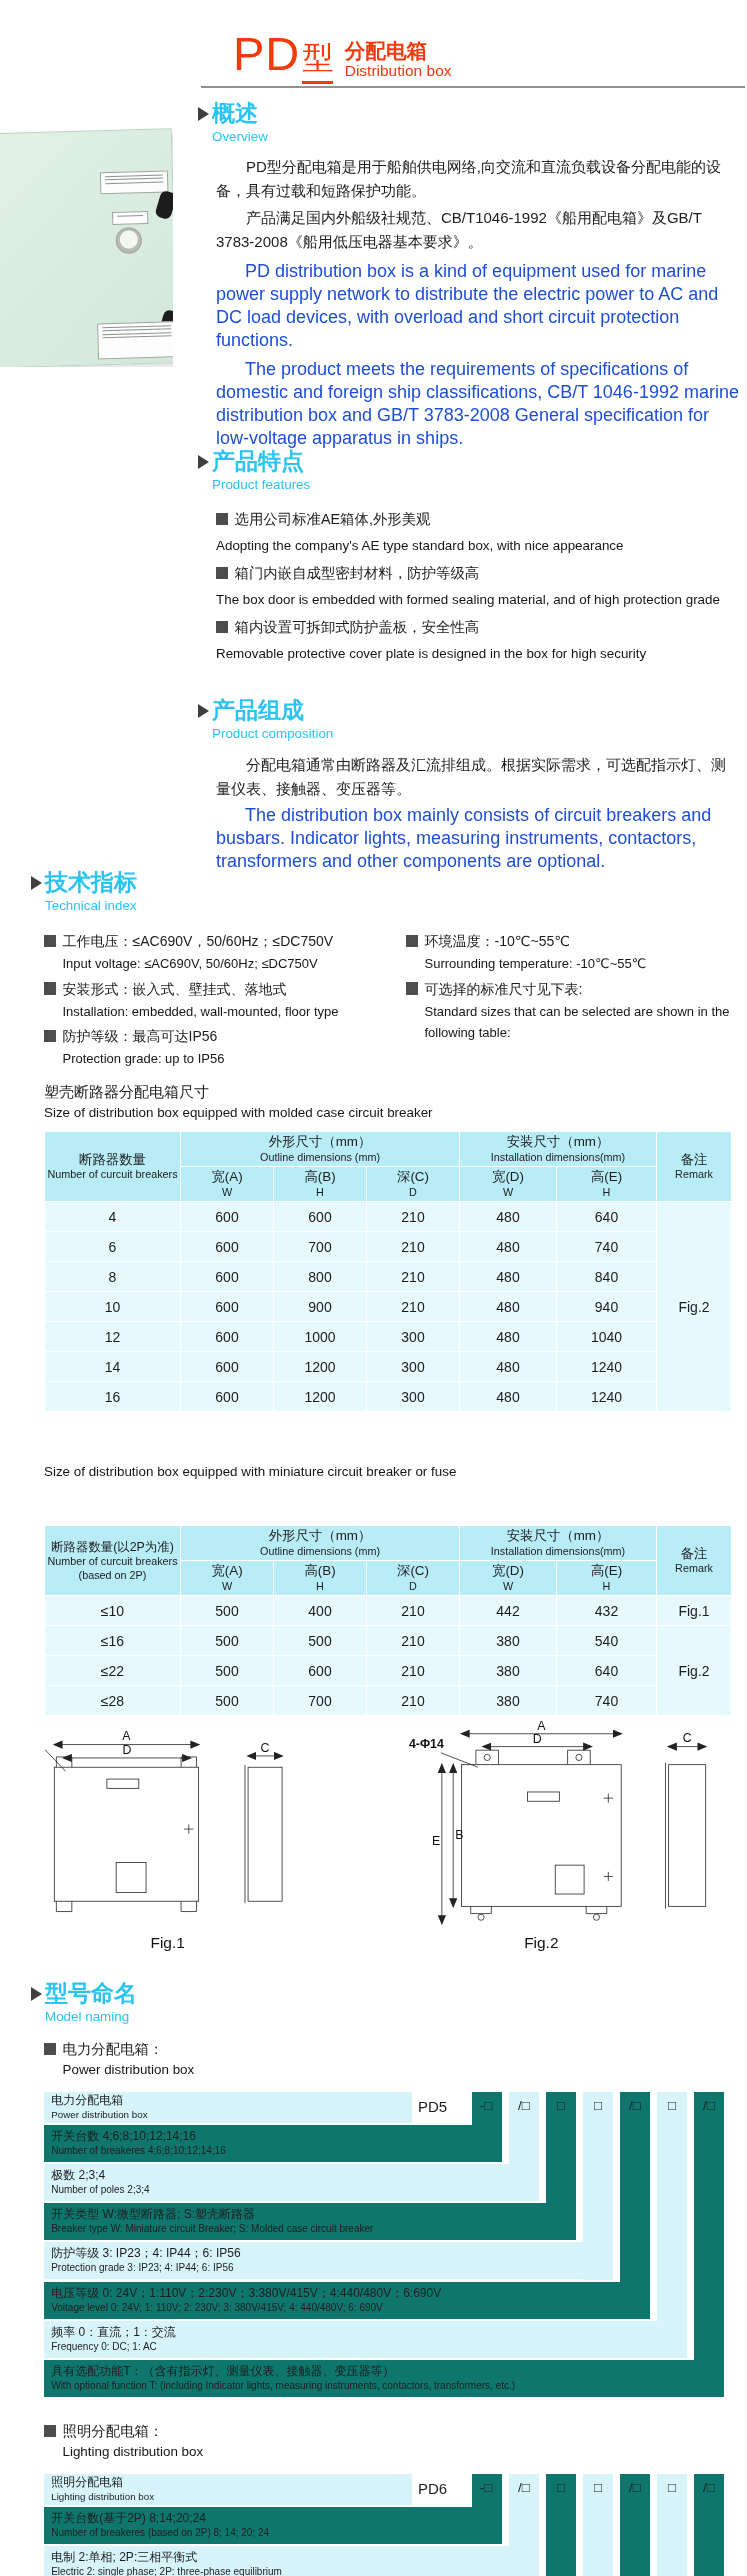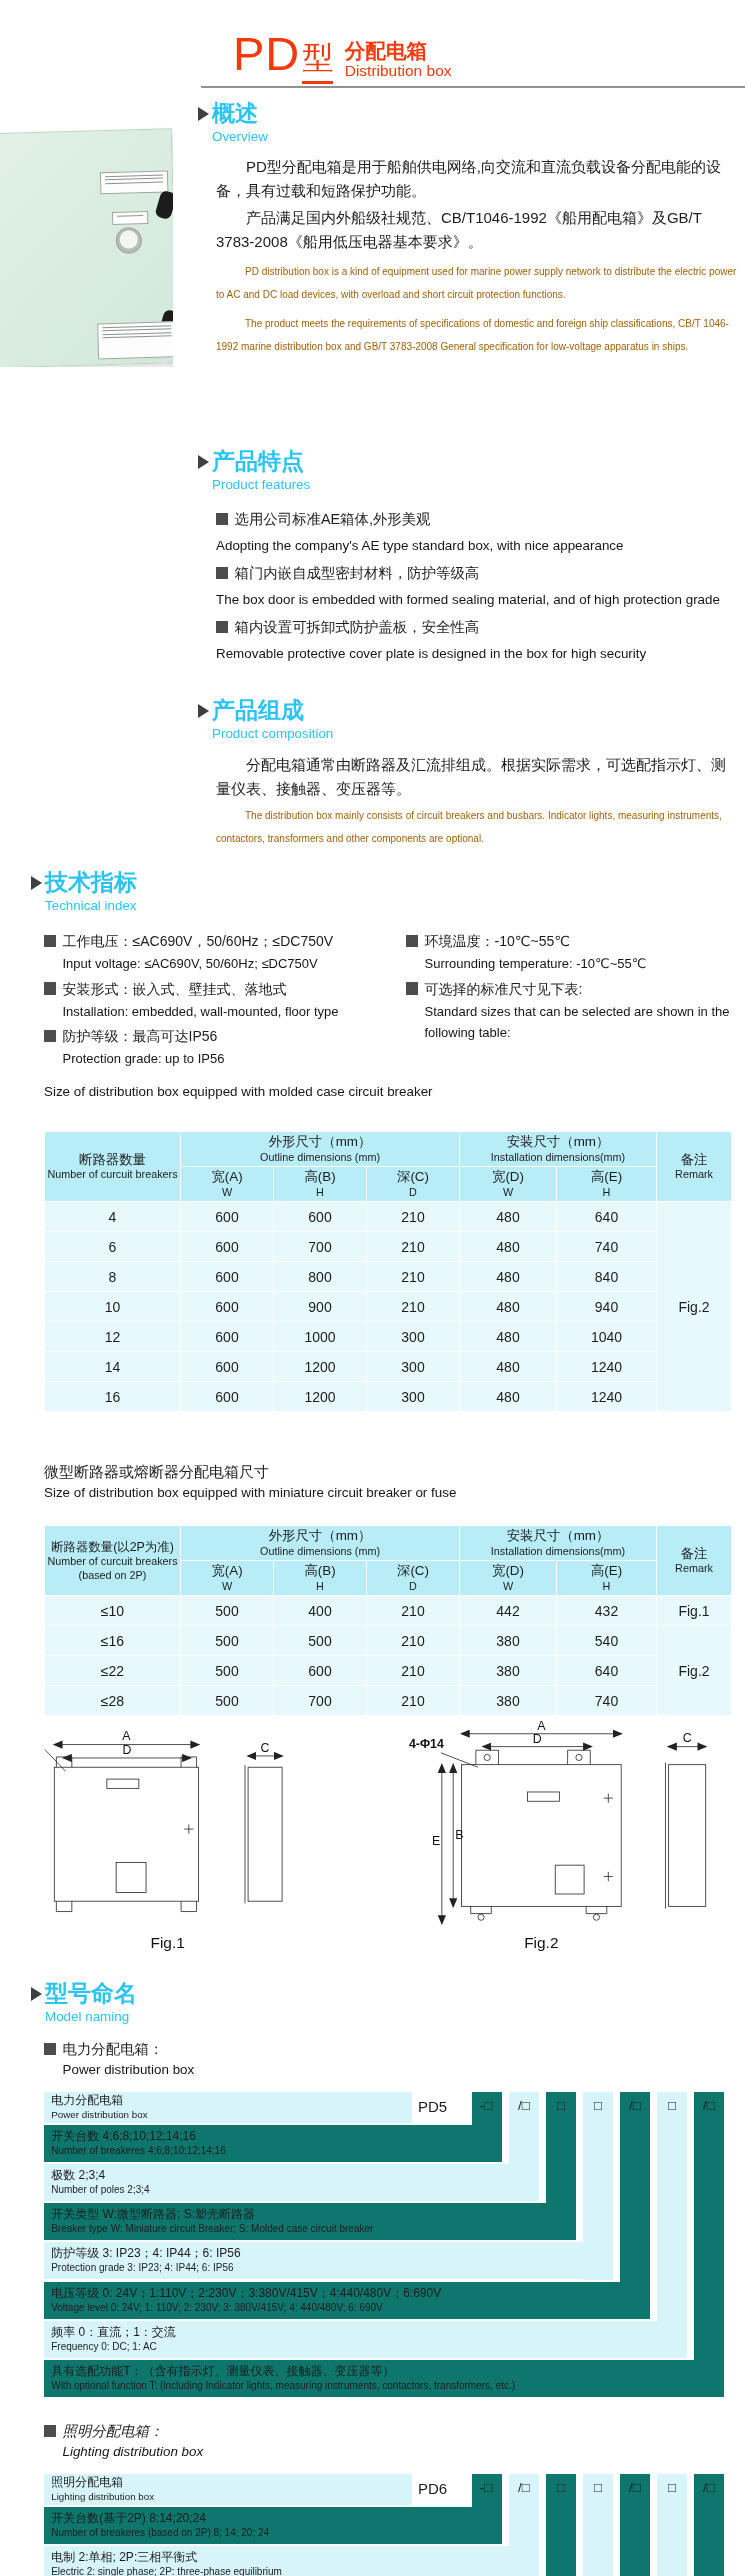--- a/index.html
+++ b/index.html
@@ -11,21 +11,21 @@
   .logo-xing{font-size:31px;color:#f23a0c;border-bottom:3.1px solid #f23a0c;padding-bottom:2.1px;margin-left:2.1px;}
   .logo-zh{font-size:20.6px;color:#f23a0c;font-weight:700;line-height:23px;}
   .logo-en{font-size:15.5px;color:#f23a0c;line-height:18.5px;}
   .rule{background:#919191;height:2.1px;}
   
   .arrow{width:0;height:0;border-left:11.3px solid #3f3f3f;border-top:7.7px solid transparent;border-bottom:7.7px solid transparent;}
   .h-zh{font-size:23px;color:#2bc3f2;font-weight:700;line-height:25px;}
   .h-en{font-size:13.4px;color:#2bc3f2;line-height:15.5px;margin-top:3.1px;}
   
   .p-zh{font-size:15px;line-height:24px;text-indent:30px;margin:0 0 3.1px 0;}
-  .p-en{font-size:10px;line-height:23px;text-indent:29px;margin:6.2px 0 0 0;color:#a16207;}
+  .p-en{font-size:18px;line-height:23px;text-indent:29px;margin:6.2px 0 0 0;color:#1d4ed8;}
   .bullet{display:inline-block;width:12.4px;height:12.4px;background:#4d4d4d;margin-right:6.2px;vertical-align:-1px;}
   .feat-zh{font-size:14.4px;line-height:27px;}
   .feat-en{font-size:13.4px;line-height:26px;margin-bottom:1px;color:#161616;}
   .tech-zh{font-size:14px;line-height:23px;}
   .tech-en{font-size:13px;line-height:21.6px;padding-left:18.5px;margin-bottom:3.1px;color:#161616;}
   .tbl-title-zh{font-size:15px;line-height:20.6px;}
   .tbl-title-en{font-size:13.4px;line-height:19.6px;color:#161616;}
   
   table.spec{border-collapse:separate;border-spacing:1.5px;table-layout:fixed;width:100%;background:#fff;}
   table.spec th{background:#b8edf8;font-weight:400;padding:2.1px 1px;}
@@ -147,20 +147,21 @@
     <div class="tech-en">Protection grade: up to IP56</div>
   </div>
   <div class="abs" style="left:406px;top:930px;width:335px;">
     <div class="tech-zh"><span class="bullet"></span><span>环境温度：-10℃~55℃</span></div>
     <div class="tech-en">Surrounding temperature: -10℃~55℃</div>
     <div class="tech-zh"><span class="bullet"></span><span>可选择的标准尺寸见下表:</span></div>
     <div class="tech-en">Standard sizes that can be selected are shown in the following table:</div>
   </div>
 
   <div class="abs" style="left:44px;top:1082px;">
+    <div class="tbl-title-zh">塑壳断路器分配电箱尺寸</div>
     <div class="tbl-title-en">Size of distribution box equipped with molded case circuit breaker</div>
   </div>
   <div class="abs" style="left:44px;top:1131px;width:688px;">
     <table class="spec">
       <colgroup>
           <col style="width:135px">
           <col style="width:92px">
           <col style="width:92px">
           <col style="width:92px">
           <col style="width:96px">
@@ -263,21 +264,20 @@
             <td>1200</td>
             <td>300</td>
             <td>480</td>
             <td>1240</td>
           </tr>
     </tbody>
       </table>
   </div>
 
   <div class="abs" style="left:44px;top:1462px;">
-    <div class="tbl-title-zh">微型断路器或熔断器分配电箱尺寸</div>
     <div class="tbl-title-en">Size of distribution box equipped with miniature circuit breaker or fuse</div>
   </div>
   <div class="abs" style="left:44px;top:1512px;width:688px;margin-top:13px;">
     <table class="spec">
       <colgroup>
           <col style="width:135px">
           <col style="width:92px">
           <col style="width:92px">
           <col style="width:92px">
           <col style="width:96px">
@@ -481,21 +481,21 @@
     <div class="nm-row c-cyan" style="top:229px;width:643px;">
         <div class="z">频率  0：直流；1：交流</div>
         <div class="e">Frequency  0: DC; 1: AC</div>
       </div>
     <div class="nm-row c-gray" style="top:268px;width:680px;">
         <div class="z">具有选配功能T：（含有指示灯、测量仪表、接触器、变压器等）</div>
         <div class="e">With optional function T: (including Indicator lights, measuring instruments, contactors, transformers, etc.)</div>
       </div>
   </div>
 
-  <div class="abs" style="left:44px;top:2421px;font-style:italic;">
+  <div class="abs" style="left:44px;top:2421px;">
     <div class="nm-label-zh"><span class="bullet"></span><span>照明分配电箱：</span></div>
     <div class="nm-label-en">Lighting distribution box</div>
   </div>
   <div class="nm-block" style="top:2474px;">
     <div class="nm-strip c-gray" style="left:428px;width:30px;height:70px;"></div>
     <div class="nm-strip c-cyan" style="left:465px;width:30px;height:109px;"></div>
     <div class="nm-strip c-gray" style="left:502px;width:30px;height:148px;"></div>
     <div class="nm-strip c-cyan" style="left:539px;width:30px;height:188px;"></div>
     <div class="nm-strip c-gray" style="left:576px;width:30px;height:227px;"></div>
     <div class="nm-strip c-cyan" style="left:613px;width:30px;height:266px;"></div>

